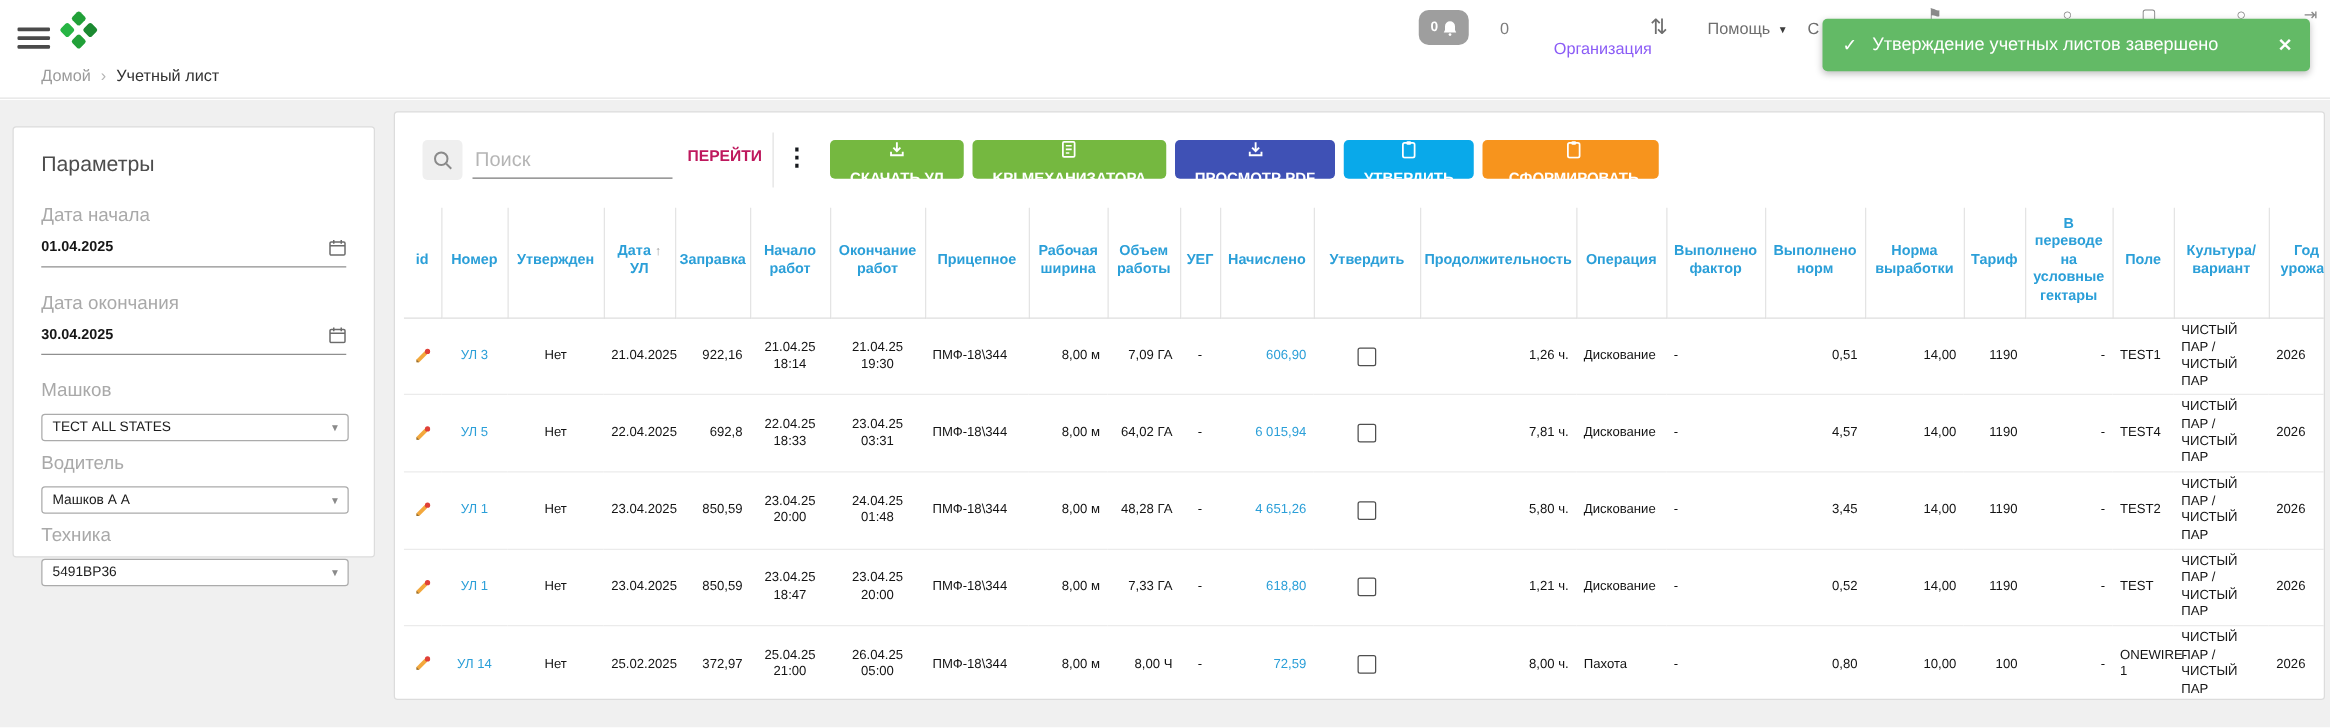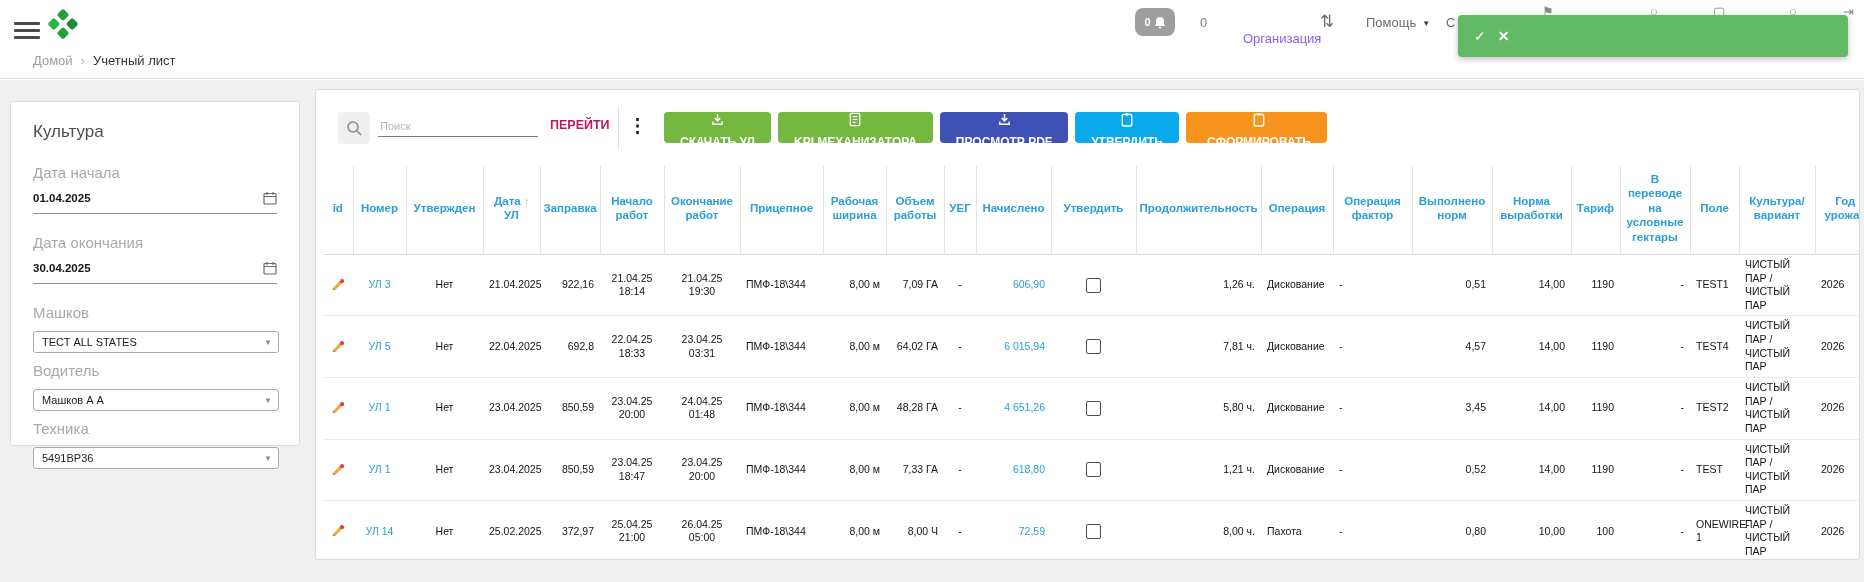--- a/index.html
+++ b/index.html
@@ -42,21 +42,21 @@
   .date-val { font-size:11.5px; font-weight:bold; color:#161616; }
   .sel-group { margin-bottom:9px; }
   .sel-box { width:246px; height:22px; border:1px solid #ababab; border-radius:3px; background:#fff; display:flex; align-items:center; justify-content:space-between; padding:0 6px 0 8px; cursor:pointer; }
   .sel-val { font-size:11px; color:#1c1c1c; }
   .sel-caret { font-size:8px; color:#8a8a8a; }
 
   
   .main-card { position:absolute; left:315px; top:9px; width:1545px; height:471px; background:#fff; border:1px solid #dcdcdc; border-radius:3px; overflow:hidden; }
   .toolbar { position:relative; height:76px; }
   .search-btn { position:absolute; left:22px; top:22px; width:32px; height:32px; background:#efefef; border-radius:4px; display:flex; align-items:center; justify-content:center; cursor:pointer; }
-  .search-input { position:absolute; left:62px; top:26px; width:160px; border:none; border-bottom:1px solid #7a7a7a; font-size:11px; padding:4px 2px; outline:none; background:transparent; font-family:"Liberation Sans",sans-serif; }
+  .search-input { position:absolute; left:62px; top:26px; width:160px; border:none; border-bottom:1px solid #7a7a7a; font-size:16px; padding:4px 2px; outline:none; background:transparent; font-family:"Liberation Sans",sans-serif; }
   .search-input::placeholder { color:#b5b5b5; }
   .go-btn { position:absolute; left:234px; top:28px; font-size:12.5px; font-weight:bold; color:#be185d; background:none; border:none; cursor:pointer; font-family:"Liberation Sans",sans-serif; }
   .tb-divider { position:absolute; left:302px; top:16px; width:1px; height:44px; background:#e2e2e2; }
   .kebab { position:absolute; left:312px; top:24px; font-size:19px; font-weight:bold; color:#16191d; cursor:pointer; letter-spacing:0; }
   .btn-row { position:absolute; left:348px; top:22px; display:flex; gap:7px; }
   .act-btn { height:31px; border:none; border-radius:4px; color:#fff; font-size:12px; font-weight:bold; padding:0 16px; display:flex; align-items:center; gap:8px; cursor:pointer; font-family:"Liberation Sans",sans-serif; white-space:nowrap;flex-direction:column; }
 
   
   .table-wrap { margin-left:7px; overflow:hidden; width:1538px; }
   table { border-collapse:collapse; table-layout:fixed; width:1552px; }
@@ -113,27 +113,28 @@
 
     <span class="peek-icon" style="left:1542px">⚑</span>
     <span class="peek-icon" style="left:1650px">○</span>
     <span class="peek-icon" style="left:1713px">▢</span>
     <span class="peek-icon" style="left:1789px">○</span>
     <span class="peek-icon" style="left:1843px">⇥</span>
   </div>
 
   <div class="toast">
     <span class="check">✓</span>
+    <span class="msg">Утверждение учетных листов завершено</span>
     <span class="close">✕</span>
   </div>
 
   <div class="content">
 
     <aside class="params-card">
-      <div class="params-title">Культура</div>
+      <div class="params-title">Параметры</div>
       <div id="filter-fields">
           <div class="date-group">
             <div class="fld-label">Дата начала</div>
             <div class="date-row">
         <span class="date-val">01.04.2025</span>
         <span>
                 <svg width="14" height="14" viewBox="0 0 14 14">
                   <rect x="1" y="2.5" width="12" height="10.5" rx="1" fill="none" stroke="#6b6b6b" stroke-width="1.2"></rect>
                   <path d="M4 1v3M10 1v3M1 5.5h12" stroke="#6b6b6b" stroke-width="1.2"></path>
                 </svg>
@@ -251,21 +252,21 @@
                 <th style="width: 64px;">Начало работ</th>
                 <th style="width: 76px;">Окончание работ</th>
                 <th style="width: 83px;">Прицепное</th>
                 <th style="width: 63px;">Рабочая ширина</th>
                 <th style="width: 58px;">Объем работы</th>
                 <th style="width: 32px;">УЕГ</th>
                 <th style="width: 75px;">Начислено</th>
                 <th style="width: 85px;">Утвердить</th>
                 <th style="width: 125px;">Продолжительность</th>
                 <th style="width: 72px;">Операция</th>
-                <th style="width: 79px;">Операция фактор</th>
+                <th style="width: 79px;">Выполнено фактор</th>
                 <th style="width: 80px;">Выполнено норм</th>
                 <th style="width: 79px;">Норма выработки</th>
                 <th style="width: 49px; margin-left: 14px;">Тариф</th>
                 <th style="width: 70px;">В переводе на условные гектары</th>
                 <th style="width: 49px;">Поле</th>
                 <th style="width: 76px;">Культура/ вариант</th>
                 <th style="width: 60px;">Год урожая</th>
               </tr>
             </thead>
           <tbody id="tbody">

